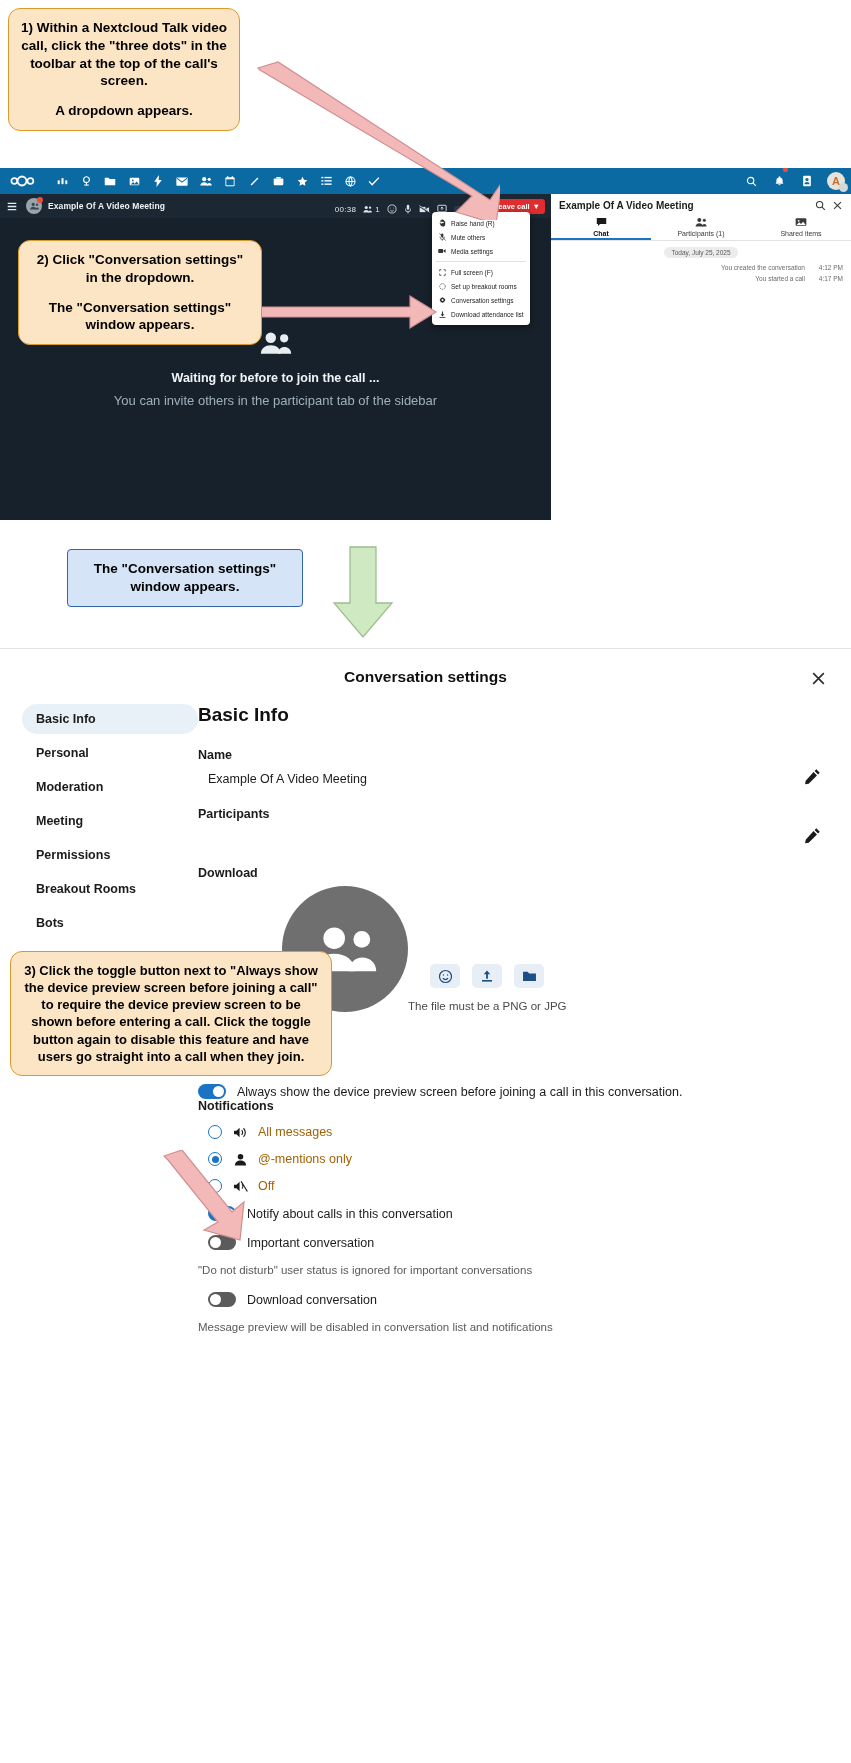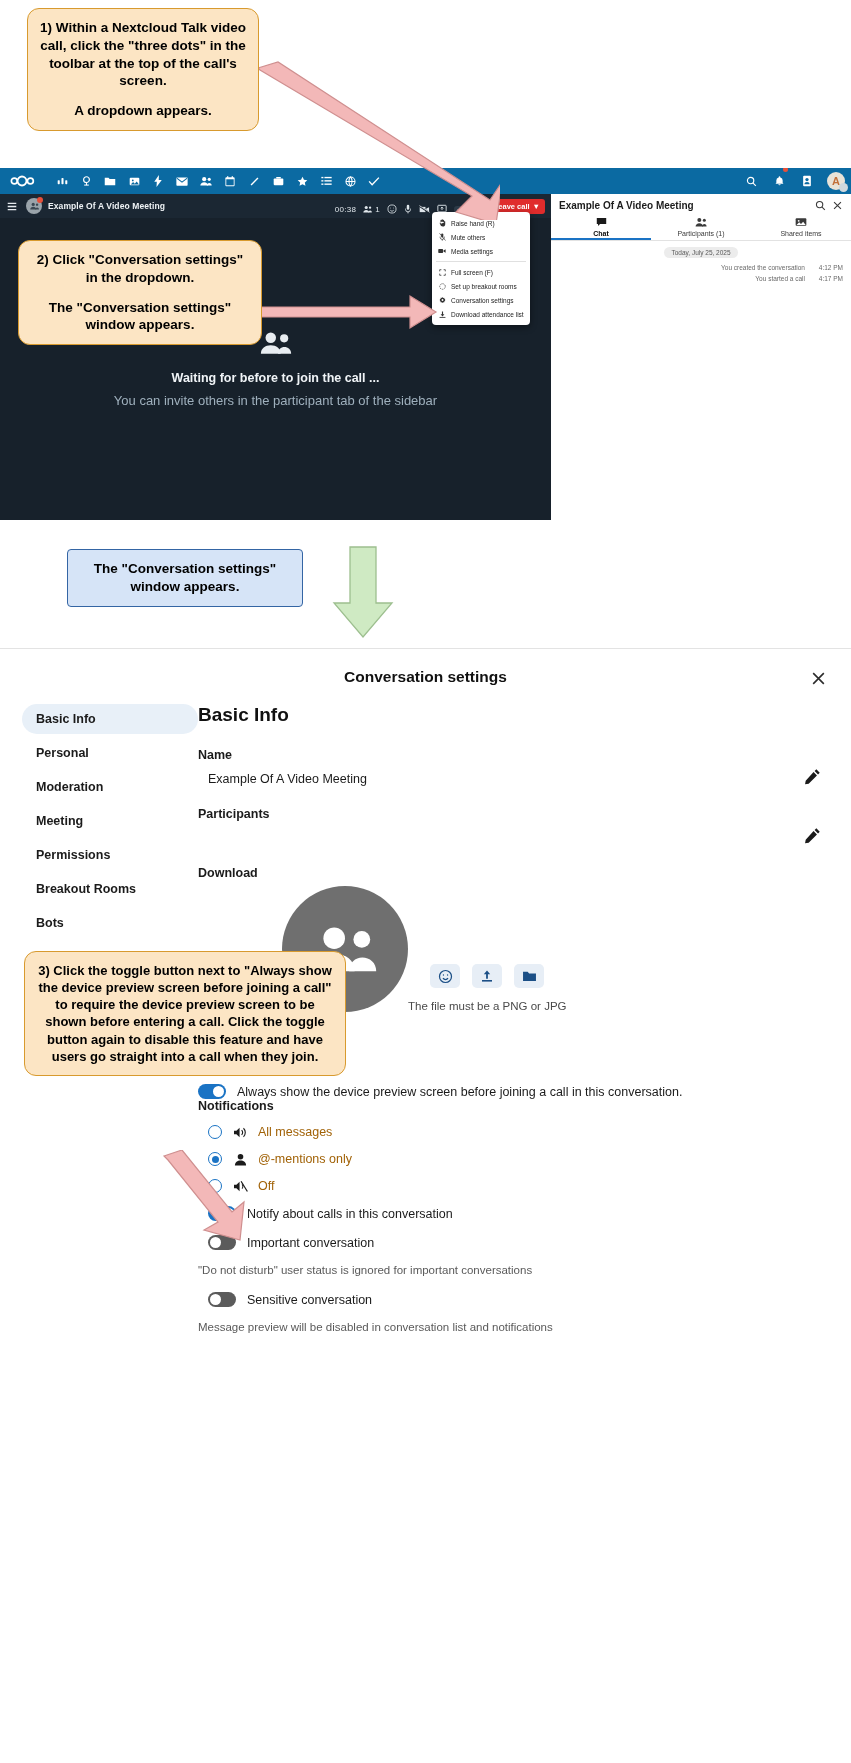--- a/index.html
+++ b/index.html
@@ -29,23 +29,23 @@
     background: #d6e4f7;
     border: 1.5px solid #3465a4;
     border-radius: 4px;
     text-align: center;
     font-weight: bold;
     color: #000;
     line-height: 1.35;
     padding: 10px 12px;
     z-index: 40;
   }
-  #callout-1 { left: 27px; top: 8px; width: 232px; font-size: 13.5px; }
+  #callout-1 { left: 8px; top: 8px; width: 232px; font-size: 13.5px; }
   #callout-2 { left: 18px; top: 240px; width: 244px; font-size: 13.5px; }
-  #callout-3 { left: 24px; top: 951px; width: 322px; font-size: 13px; }
+  #callout-3 { left: 10px; top: 951px; width: 322px; font-size: 13px; }
   #callout-blue-1 { left: 67px; top: 549px; width: 236px; font-size: 13.5px; }
   .cg { display:block; height: 12px; }
 
   
   .arrow-svg { position: absolute; z-index: 35; pointer-events: none; }
 
   
   #talk-window {
     position: absolute;
     left: 0; top: 168px;
@@ -754,21 +754,21 @@
           </span>
         <span class="toggle-label">Important conversation</span>
       </div>
 
       <div class="note-text">"Do not disturb" user status is ignored for important conversations</div>
 
       <div class="sub-toggle-row">
         <span class="toggle off">
             <span class="knob"></span>
           </span>
-        <span class="toggle-label">Sensitive conversation</span>
+        <span class="toggle-label">Download conversation</span>
       </div>
 
       <div class="note-text">Message preview will be disabled in conversation list and notifications</div>
     </div>
   </div>
 </div>
 
 <div class="callout" id="callout-3">
   <span>3) Click the toggle button next to "Always show the device preview screen before joining a call" to require the device preview screen to be shown before entering a call. Click the toggle button again to disable this feature and have users go straight into a call when they join.</span>
 </div>

